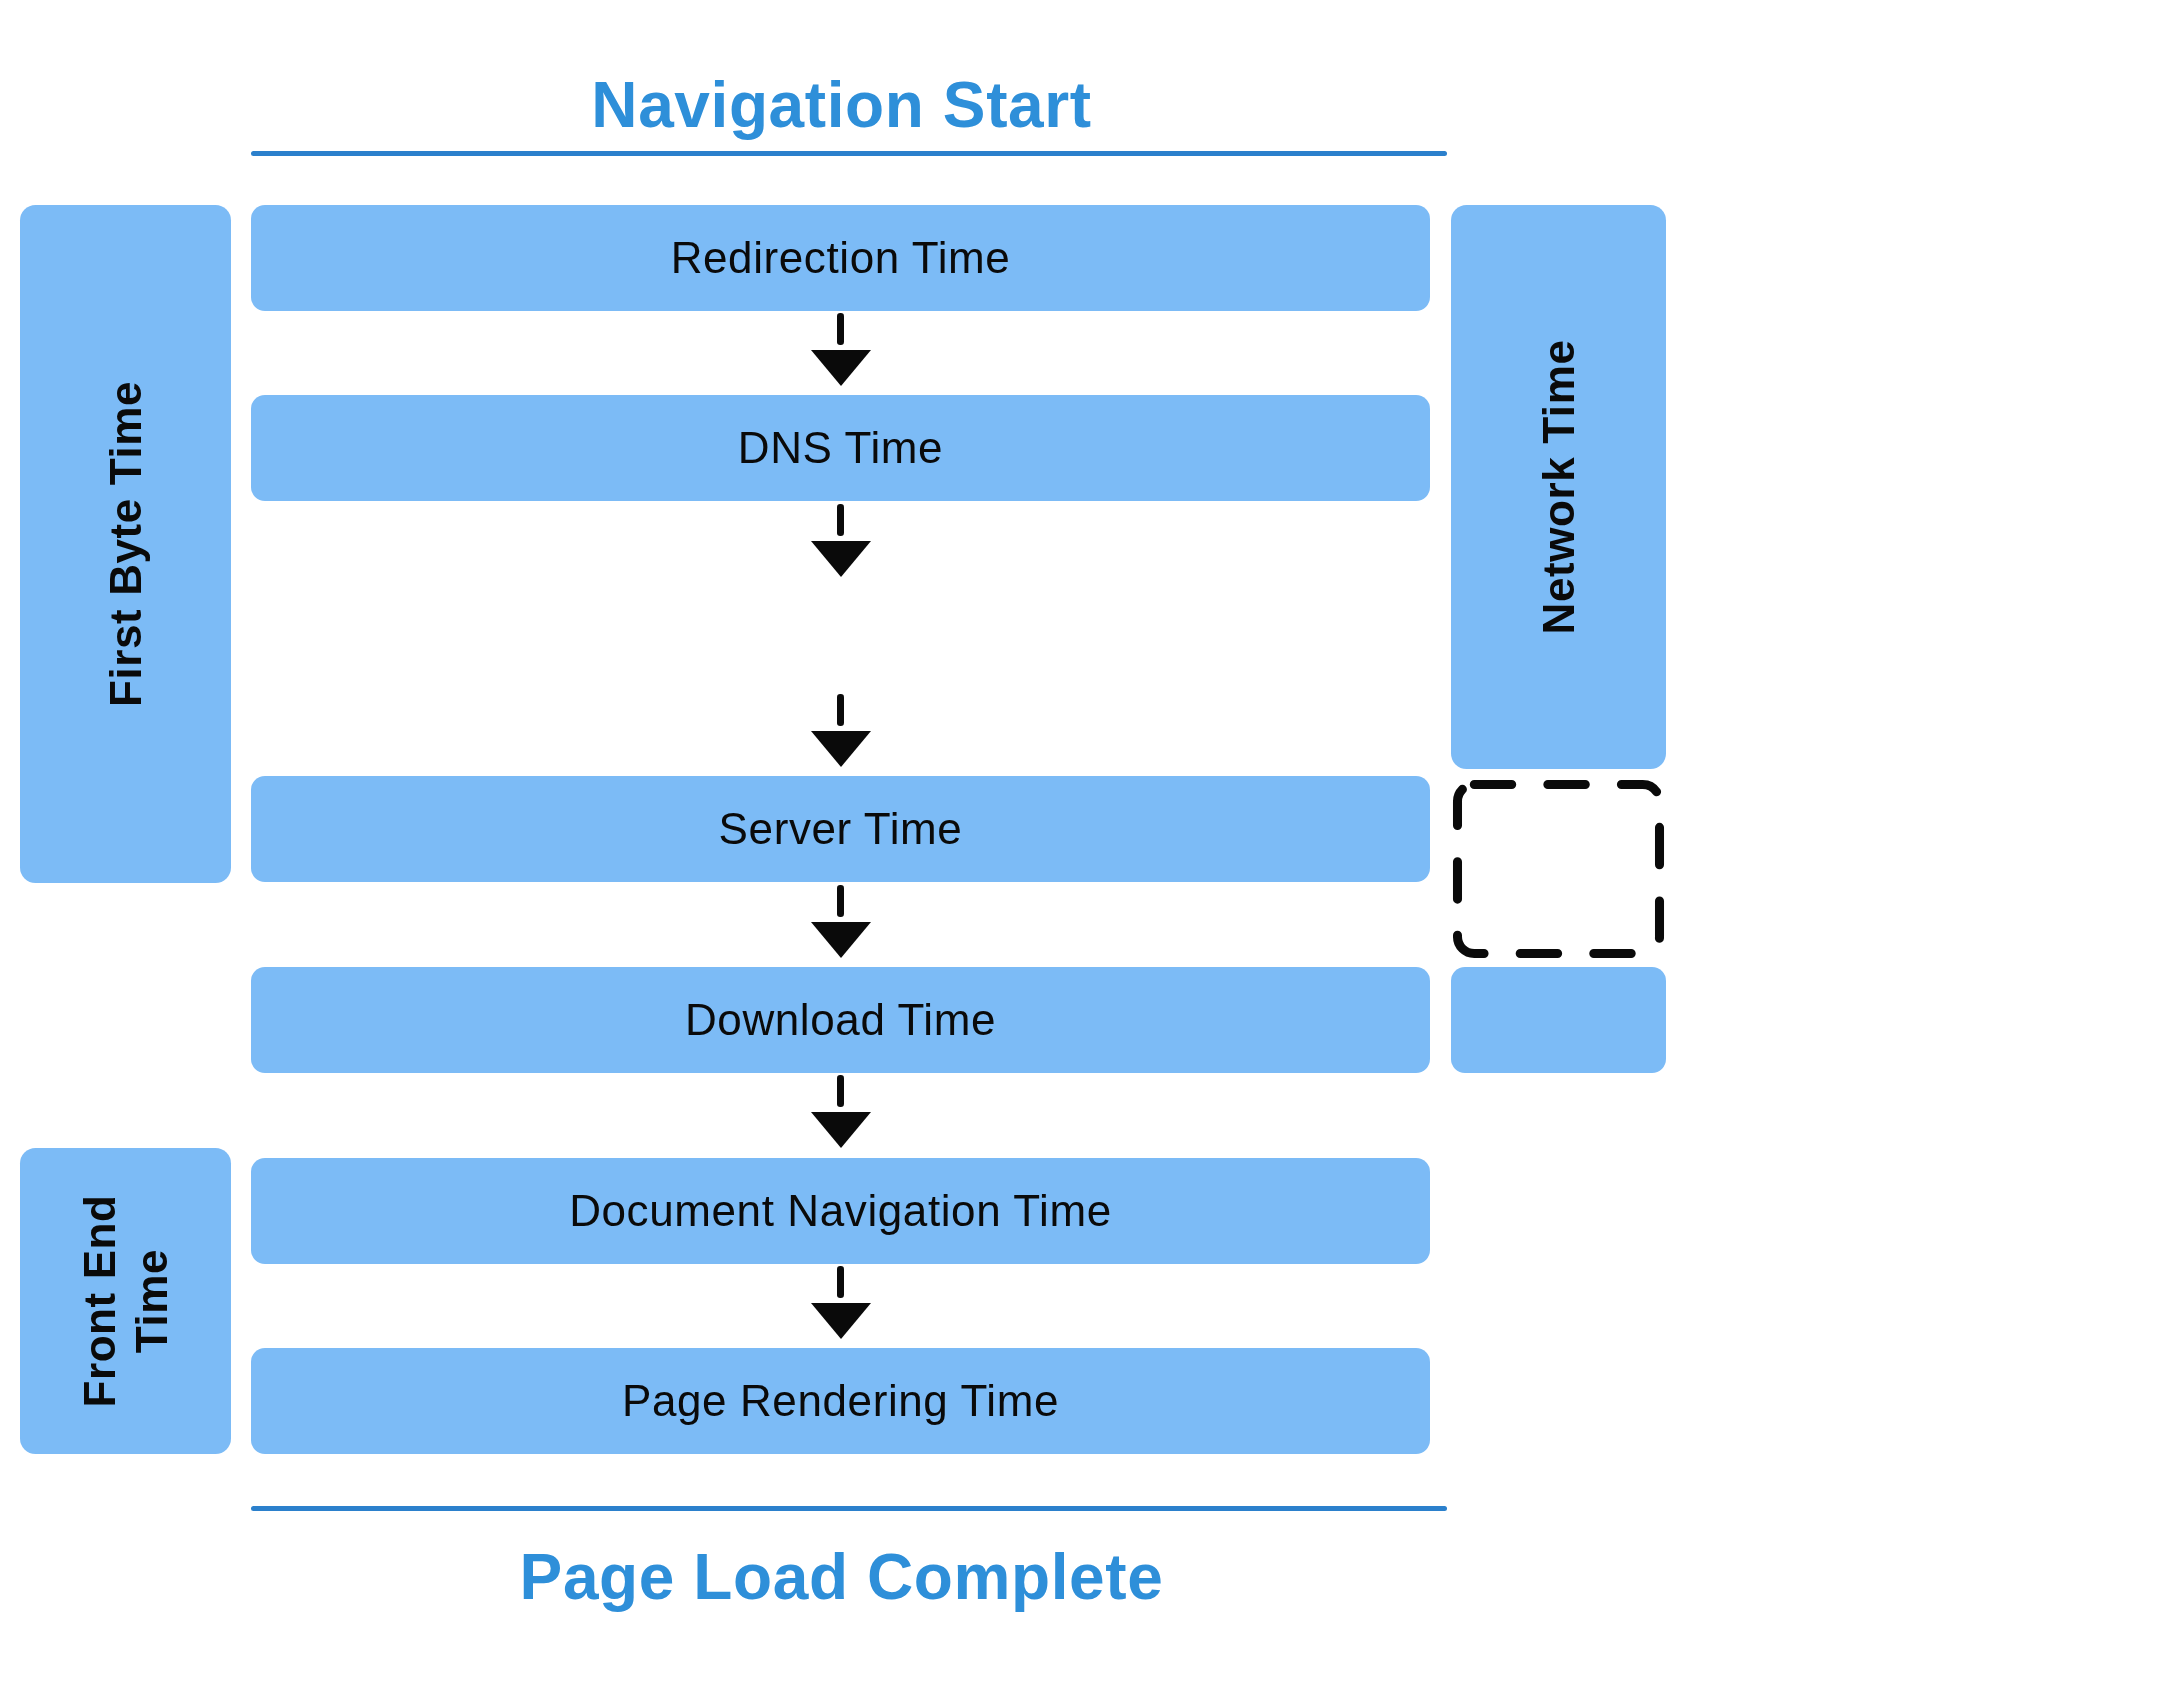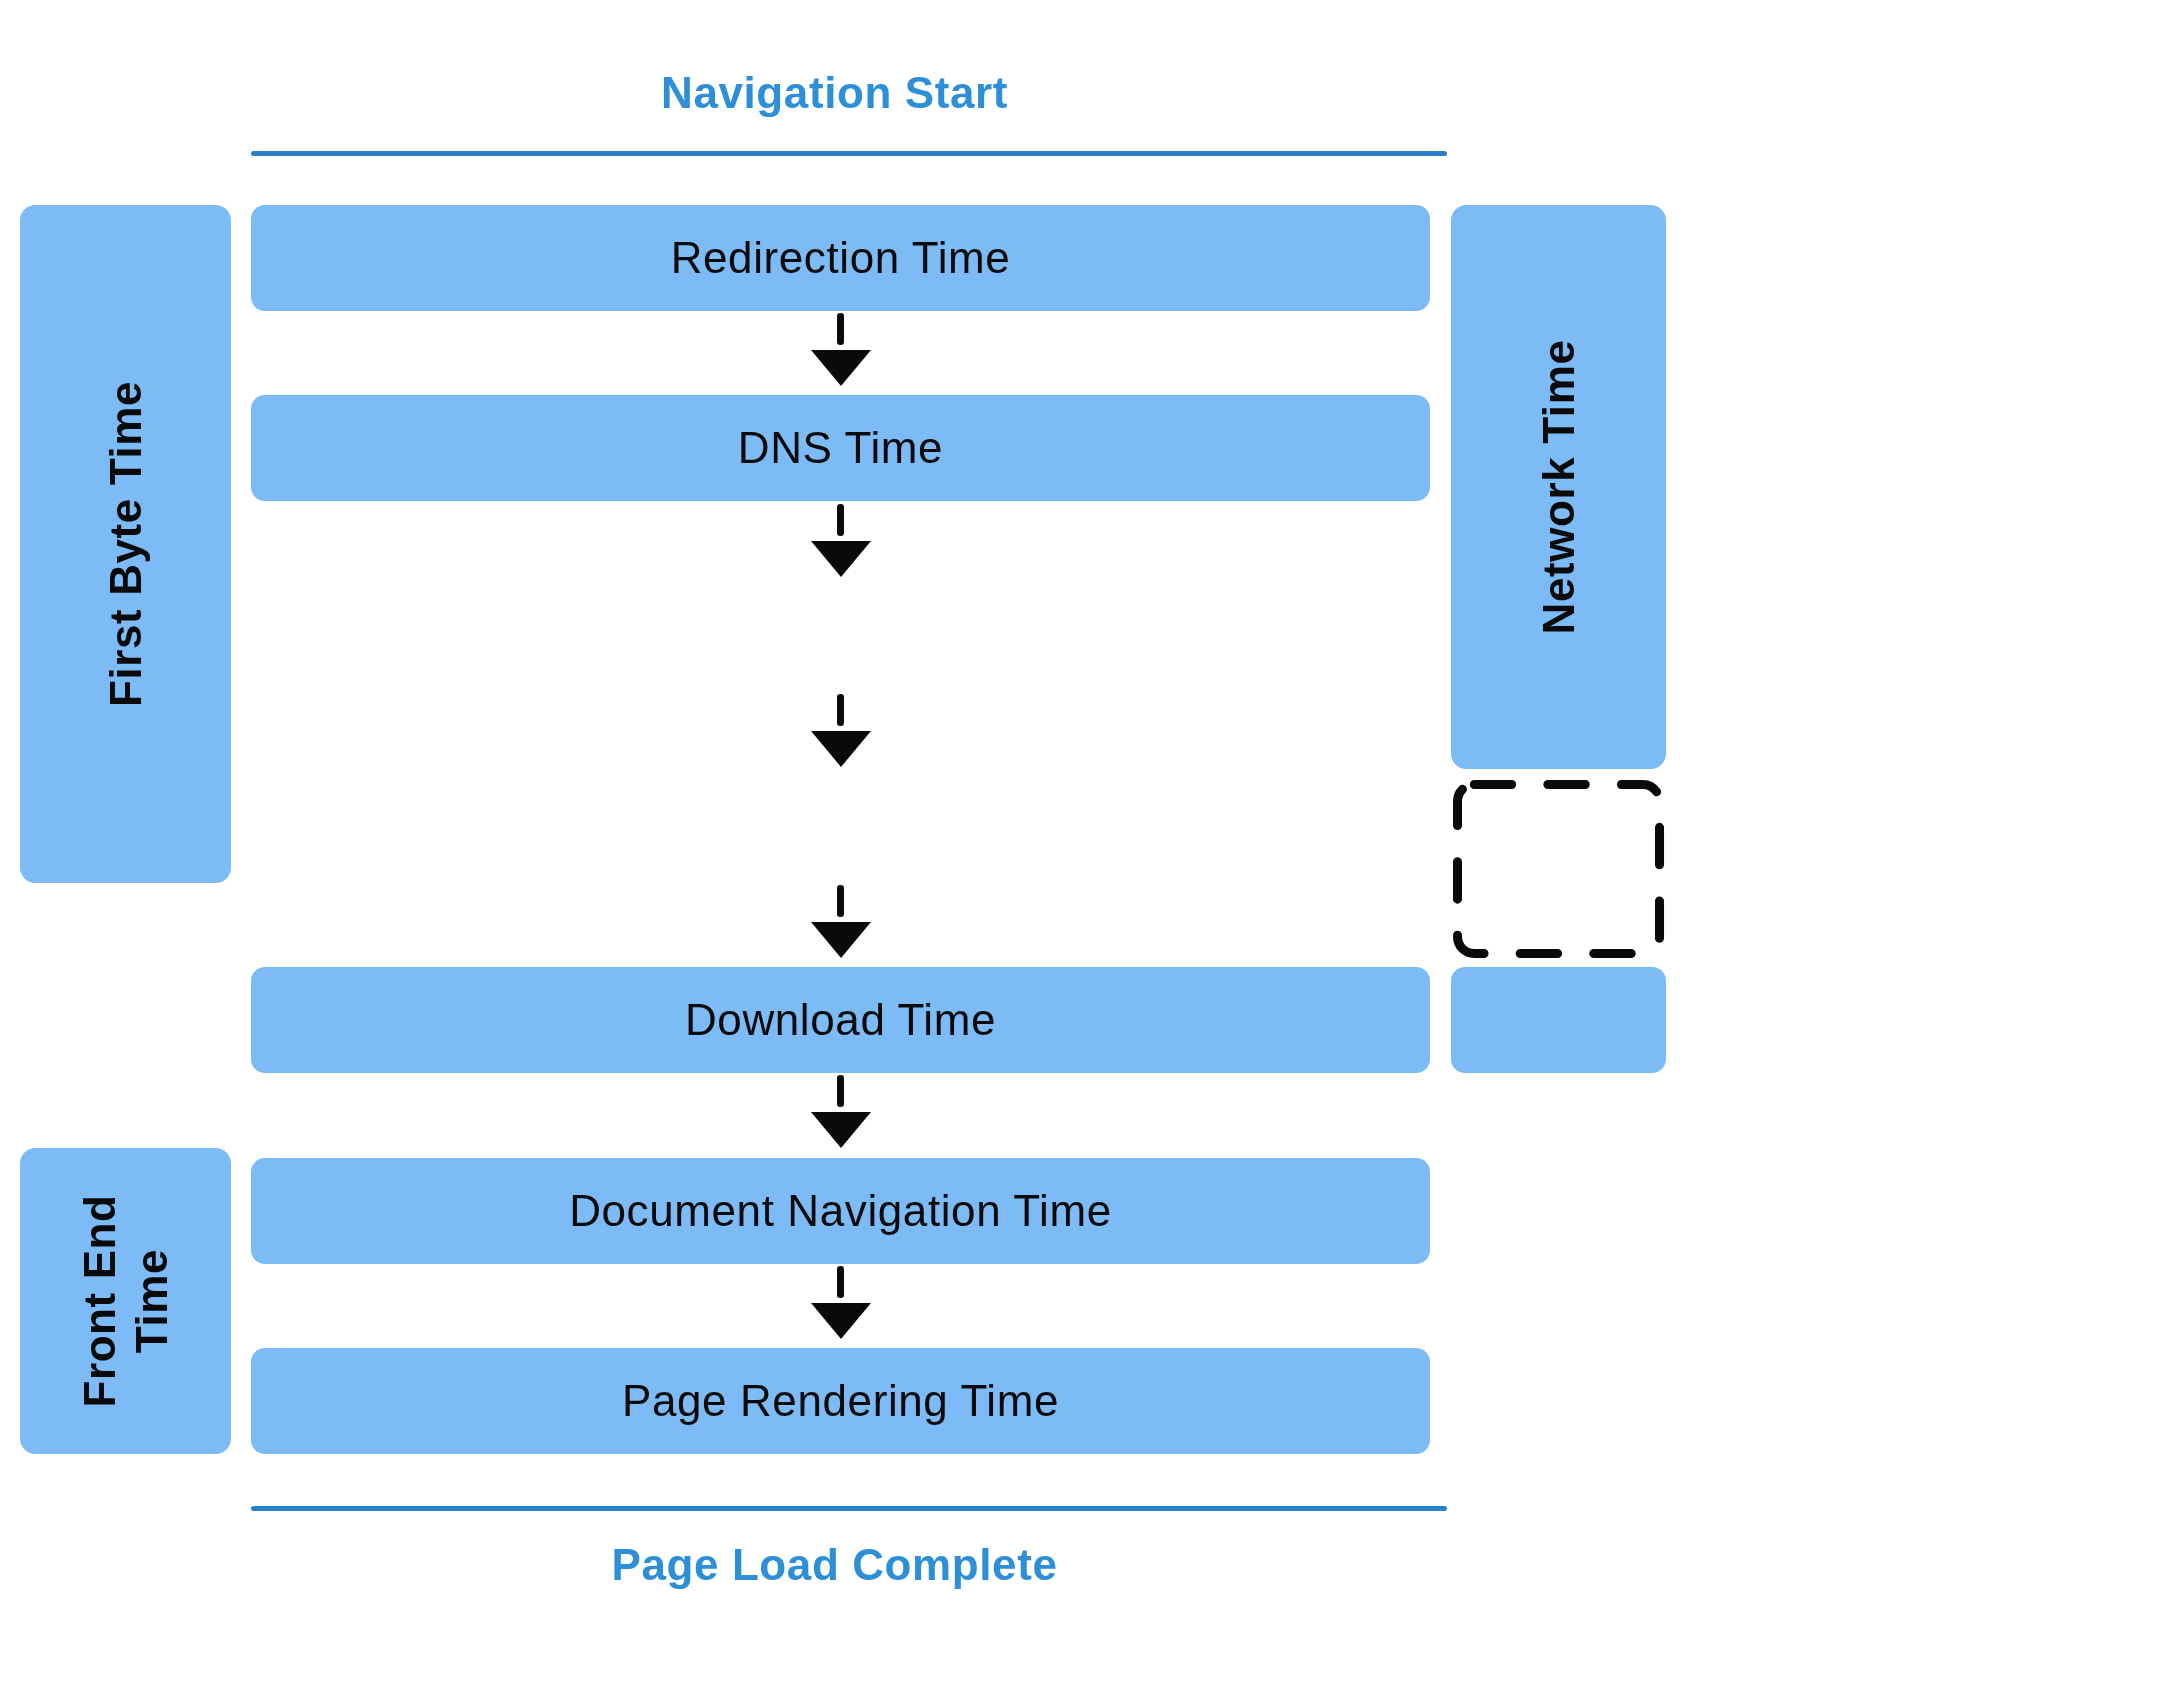--- a/index.html
+++ b/index.html
@@ -13,24 +13,24 @@
   .canvas {
     position: relative;
     width: 2183px;
     height: 1690px;
     background: #ffffff;
     font-family: "Liberation Sans", sans-serif;
     overflow: hidden;
   }
   .title {
     position: absolute;
-    left: 245px;
+    left: 252px;
     width: 1179px;
     text-align: center;
-    font-size: 44px;
+    font-size: 64px;
     font-weight: 700;
     color: var(--accent-text);
     letter-spacing: 0.6px;
   }
   .title.top    { top: 68px; }
   .title.bottom { top: 1540px; }
   .hline {
     position: absolute;
     left: 251px;
     width: 1196px;
@@ -114,20 +114,21 @@
 </head>
 <body>
 
 <div class="canvas">
 
   <div class="title top">Navigation Start</div>
   <div class="hline top"></div>
 
   <div class="step" style="top:205px">Redirection Time</div>
   <div class="step" style="top:395px">DNS Time</div>
+  <div class="step" style="top:776px">Server Time</div>
   <div class="step" style="top:967px">Download Time</div>
   <div class="step" style="top:1158px">Document Navigation Time</div>
   <div class="step" style="top:1348px">Page Rendering Time</div>
 
   <div class="arrow" style="top:313px">
       <div class="stem"></div>
       <div class="head"></div>
     </div>
   <div class="arrow" style="top:504px">
       <div class="stem"></div>

